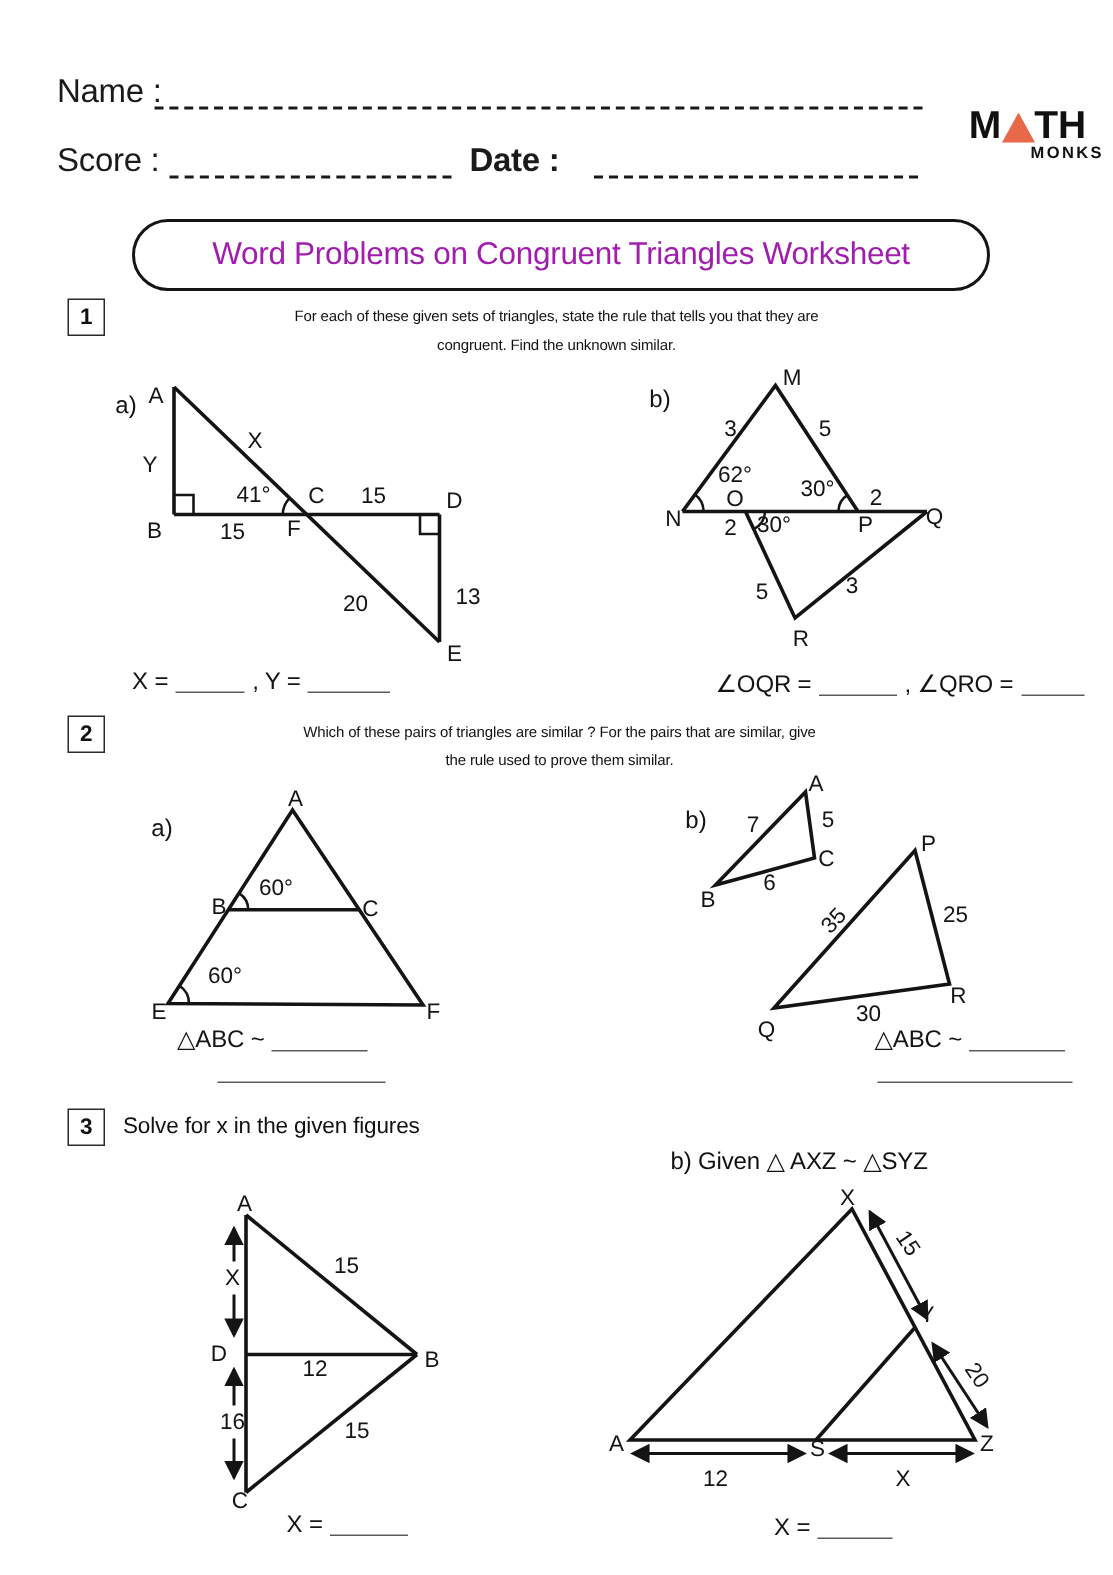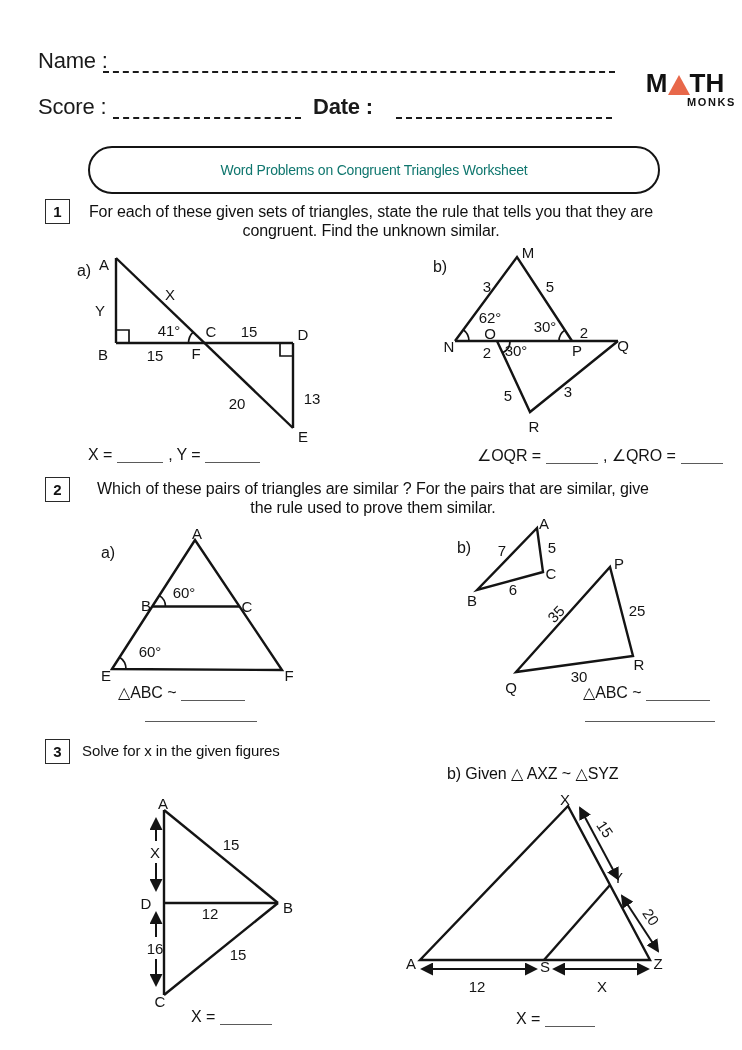--- a/index.html
+++ b/index.html
@@ -9,25 +9,25 @@
   .dashline{position:absolute;height:0;border-bottom:2px dashed #1a1a1a;}
   .logo{position:absolute;left:630px;top:70px;width:110px;}
   .logo-top{display:flex;align-items:flex-end;justify-content:center;font-weight:bold;
             font-size:26px;line-height:1;color:#111;letter-spacing:0px;}
   .tri{width:0;height:0;border-left:11px solid transparent;border-right:11px solid transparent;
        border-bottom:20px solid #E8684A;display:inline-block;margin:0 0 1px 0;}
   .logo-bottom{font-size:11px;font-weight:bold;letter-spacing:1.6px;color:#111;
                text-align:right;padding-right:4px;margin-top:0px;}
   .title-box{position:absolute;left:88px;top:146px;width:568px;height:44px;
              border:2.6px solid #141414;border-radius:24px;display:flex;align-items:center;
-             justify-content:center;font-size:14px;color:#0f766e;letter-spacing:-0.2px;}
+             justify-content:center;font-size:21px;color:#a21caf;letter-spacing:-0.2px;}
   .numbox{position:absolute;width:23px;height:23px;border:1.8px solid #2a2a2a;
           font-weight:bold;font-size:15px;display:flex;align-items:center;justify-content:center;
           color:#111;background:#fff;}
-  .instr{position:absolute;font-size:16px;line-height:19px;color:#111;text-align:center;
+  .instr{position:absolute;font-size:10px;line-height:19px;color:#111;text-align:center;
          letter-spacing:-0.1px;}
   .instr div{white-space:nowrap;}
   .instr-left{position:absolute;font-size:15px;color:#111;white-space:nowrap;letter-spacing:-0.1px;}
   .given{position:absolute;font-size:16px;color:#111;white-space:nowrap;letter-spacing:-0.1px;}
   .answer-row{position:absolute;font-size:16px;color:#141414;white-space:nowrap;letter-spacing:-0.1px;}
   .blank{display:inline-block;height:2px;border-bottom:1.6px solid #5a5a5a;margin:0 5px;
          transform:translateY(3px);}
   .blank-line{position:absolute;height:0;border-bottom:1.6px solid #5a5a5a;}
   .draw{position:absolute;left:0;top:0;}
   #fig-labels{position:absolute;left:0;top:0;width:742px;height:1050px;pointer-events:none;}

